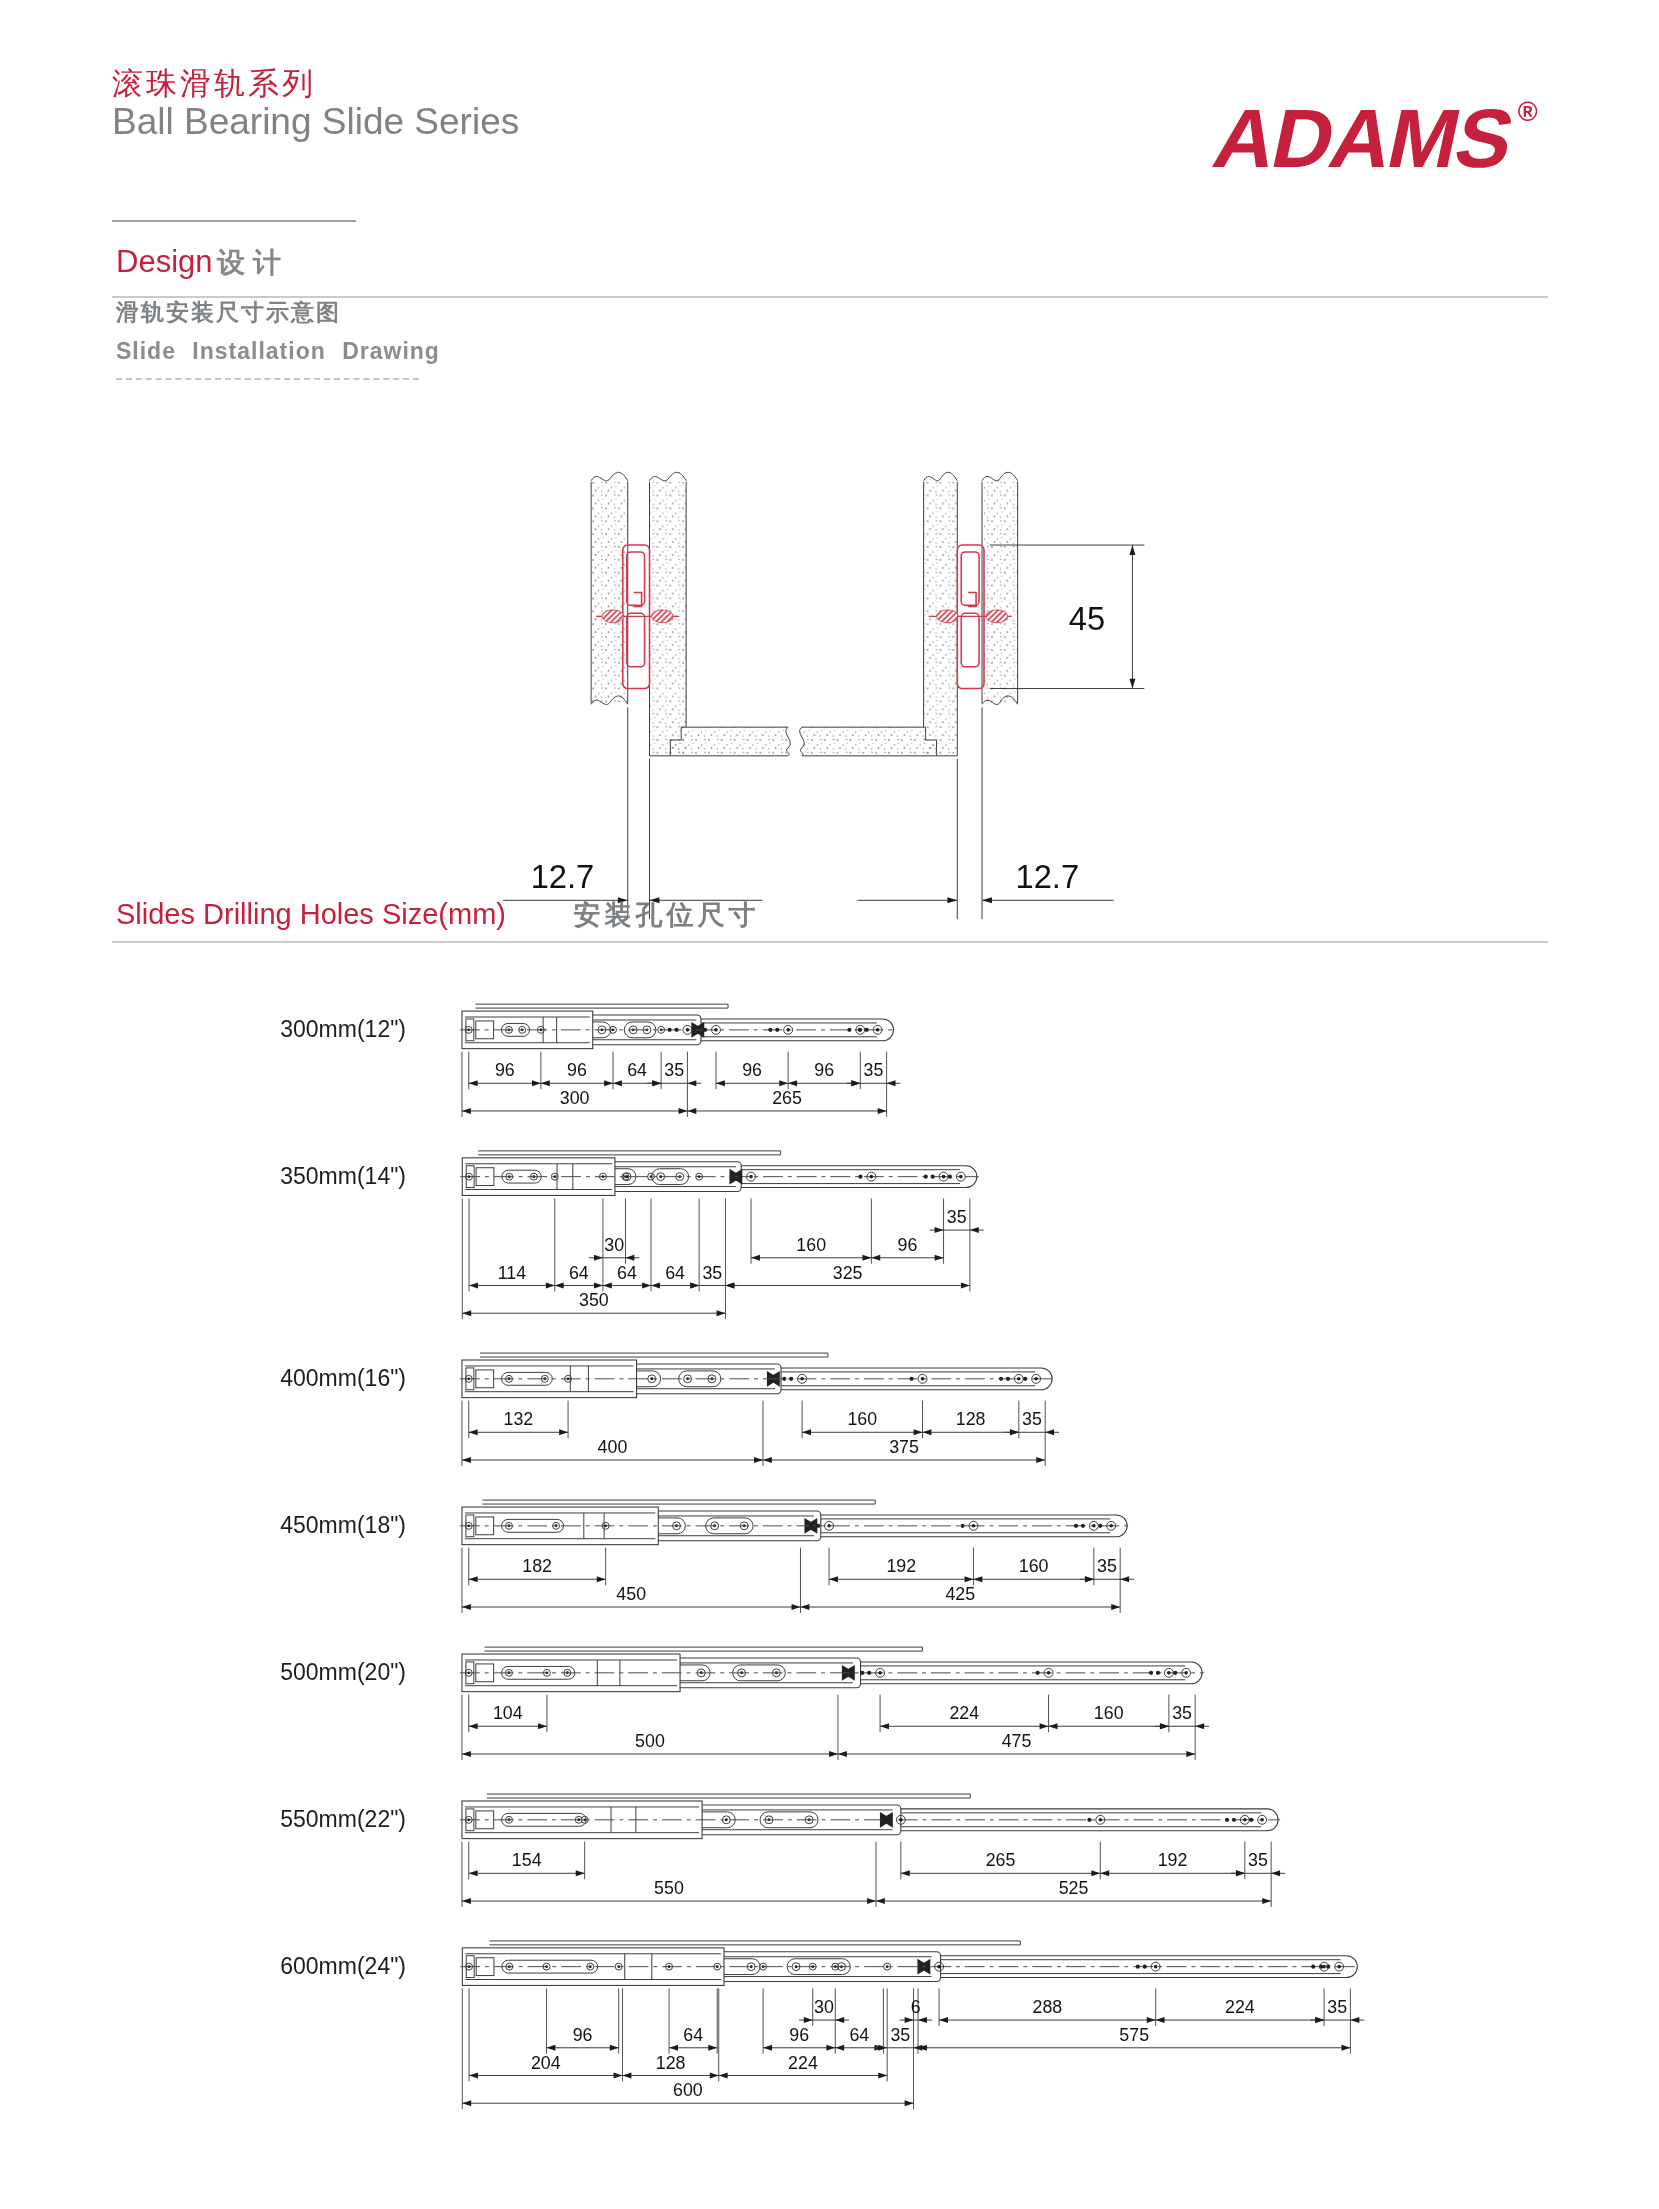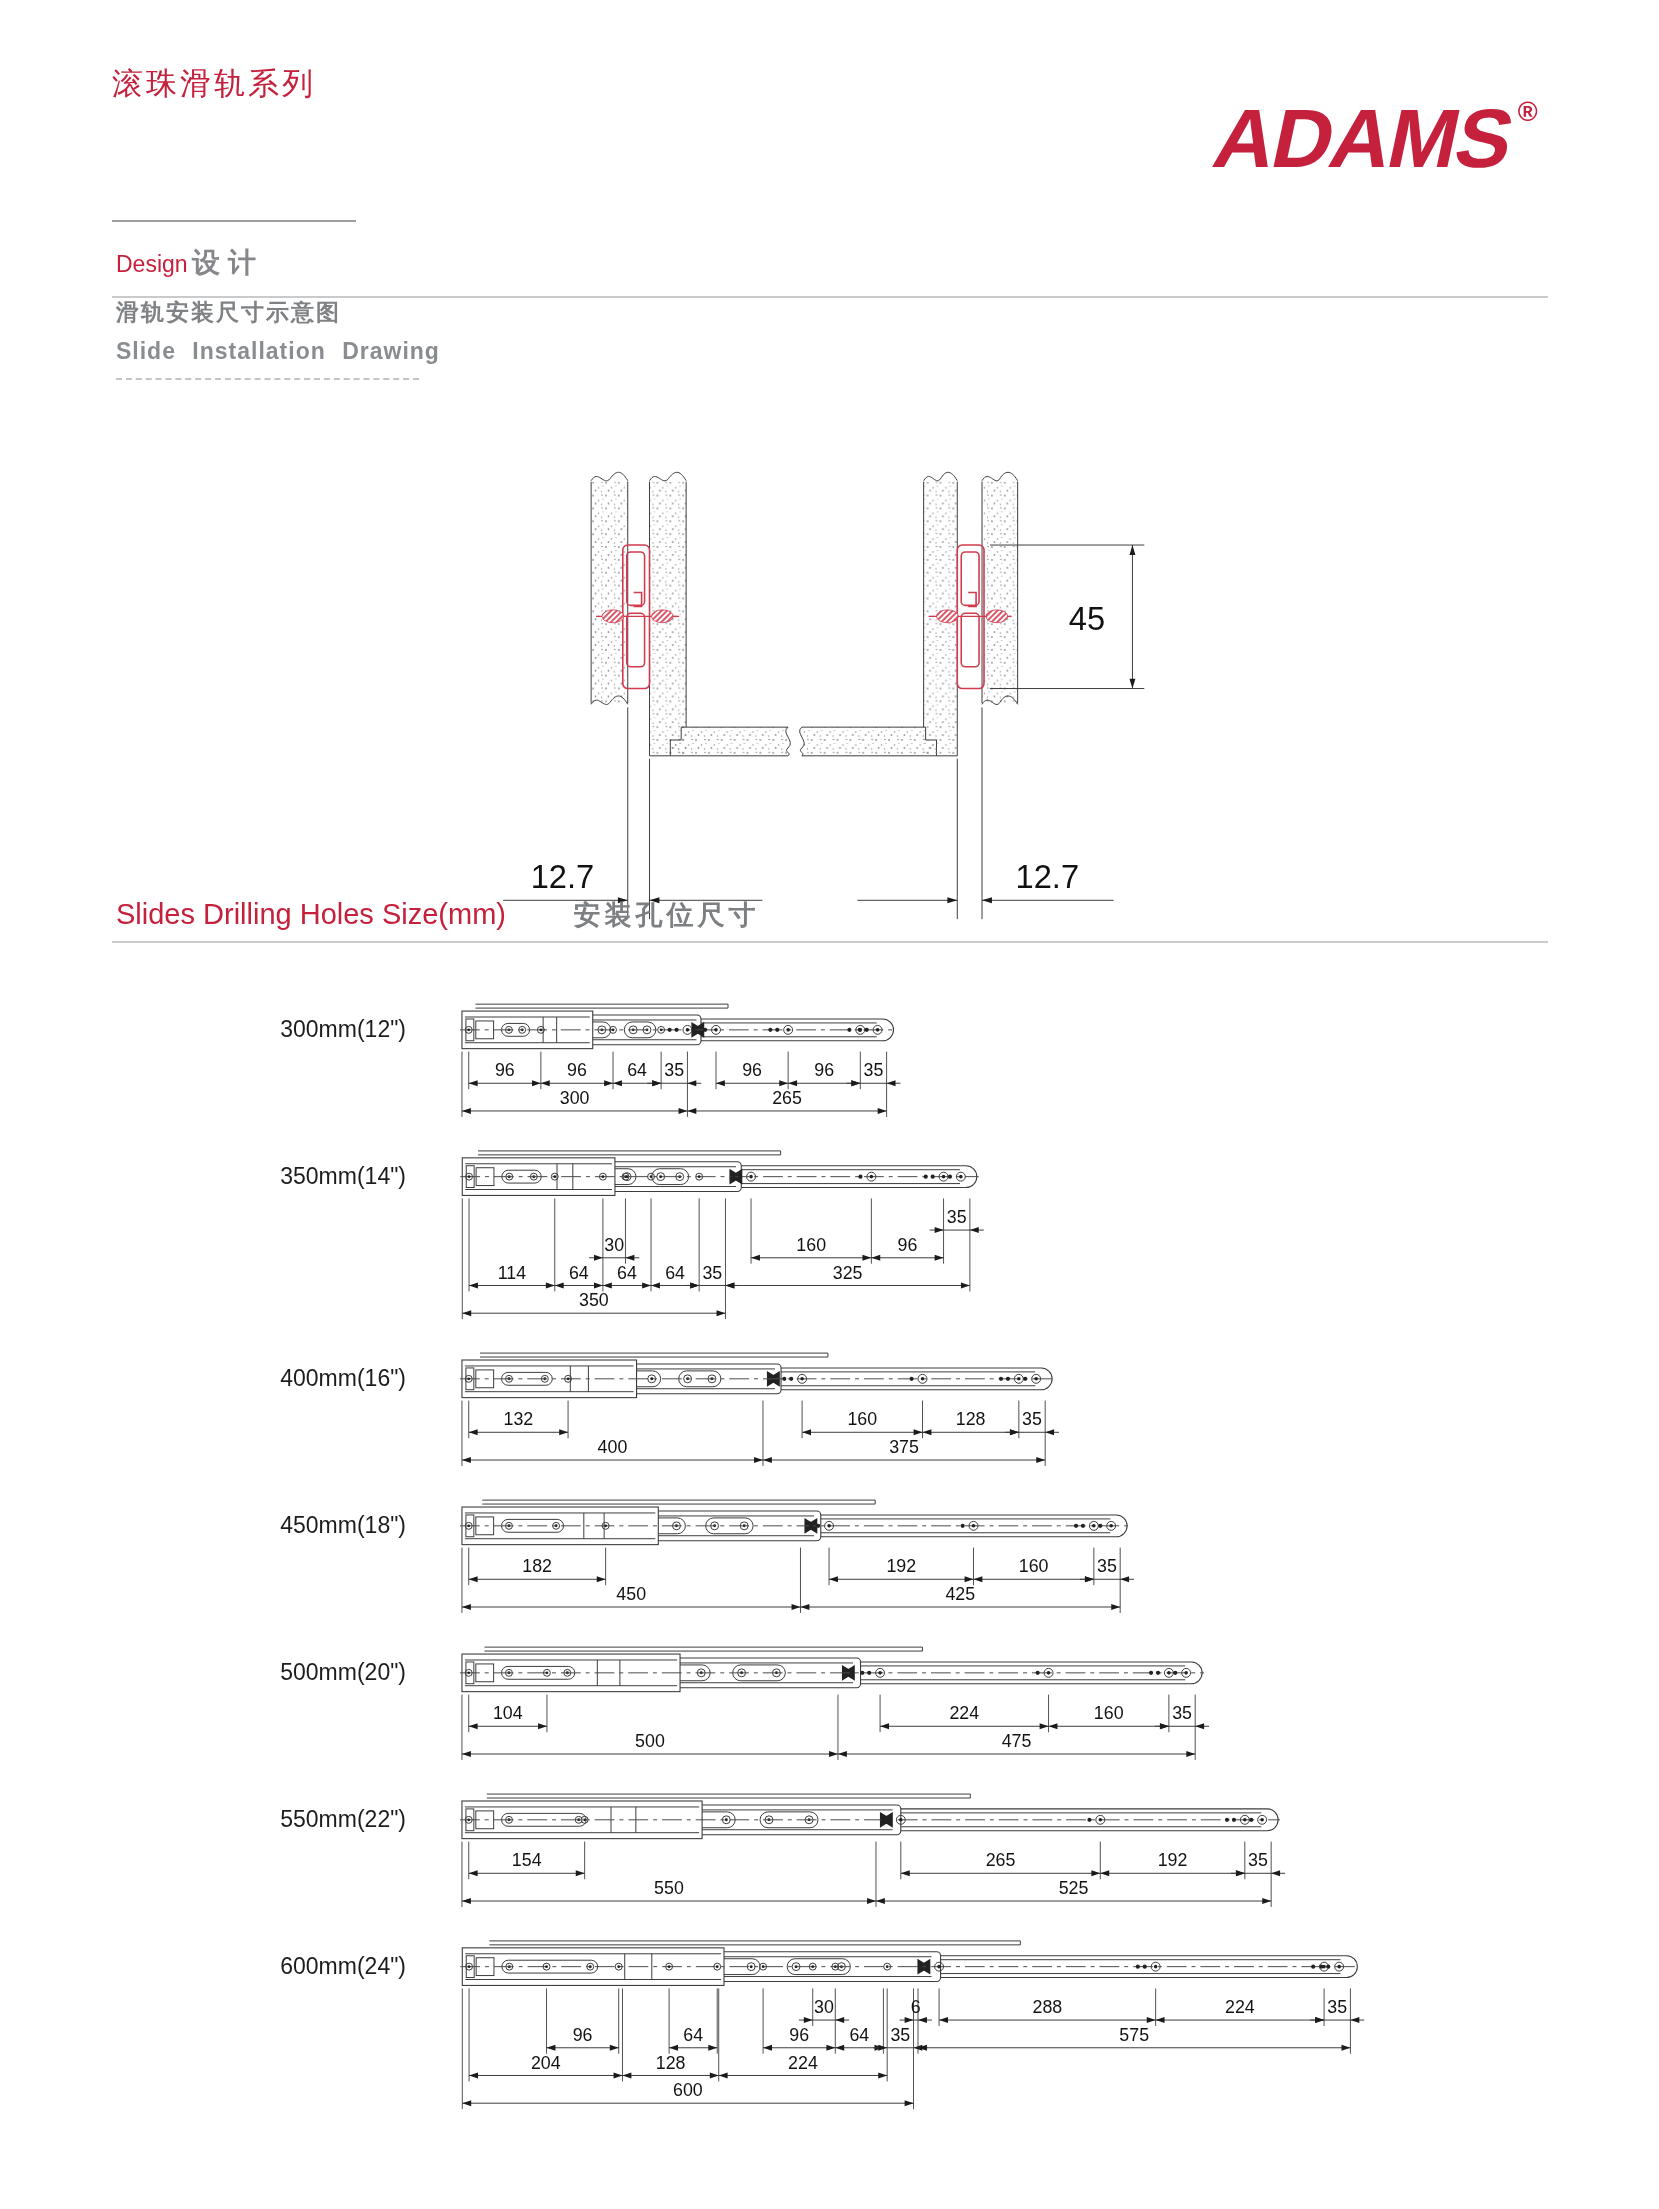--- a/index.html
+++ b/index.html
@@ -15,21 +15,21 @@
   .abs{position:absolute;}
   .cn-title{left:112px;top:63px;font-size:31px;font-weight:normal;color:var(--red);letter-spacing:3px;}
   .en-title{left:112px;top:101px;font-size:37px;color:#808285;}
   .title-rule{left:112px;top:220px;width:244px;height:2px;background:#9d9fa2;}
 
   .logo{left:1216px;top:91px;color:var(--red);font-size:83px;font-weight:900;
         transform:skewX(-12deg);letter-spacing:-2px;white-space:nowrap;}
   .logo .reg{display:inline-block;font-size:27px;font-weight:bold;vertical-align:46px;margin-left:2px;transform:skewX(12deg);}
 
   .design-row{left:116px;top:244px;}
-  .design-en{font-size:23px;color:var(--red);}
+  .design-en{font-size:31px;color:var(--red);}
   .design-cn{font-size:28px;font-weight:bold;color:var(--gray);letter-spacing:8px;}
   .hr1{left:112px;top:296px;width:1436px;height:2px;background:#c9cacb;}
   .sub-cn{left:116px;top:297px;font-size:23px;font-weight:bold;color:#7f8285;letter-spacing:2px;}
   .sub-en{left:116px;top:338px;font-size:23px;color:#8a8d90;letter-spacing:1px;word-spacing:9px;font-weight:bold;}
   .dash-rule{left:116px;top:378px;width:303px;border-top:2px dashed #c3c4c5;height:0;}
 
   .install-wrap{left:475px;top:454px;width:733px;height:475px;}
 
   .drill-row{left:116px;top:897px;white-space:nowrap;}
   .drill-en{font-size:29px;color:var(--red);}
@@ -49,20 +49,21 @@
   .ol{stroke:var(--line);stroke-width:1.1;fill:#fff;}
   .thin{stroke:var(--line);stroke-width:1;fill:none;}
   .idt{font-size:33px;fill:#111;}
 </style>
 </head>
 <body>
 
 <div id="page">
 
   <div class="abs cn-title">滚珠滑轨系列</div>
+  <div class="abs en-title">Ball Bearing Slide Series</div>
   <div class="abs title-rule"></div>
 
   <div class="abs logo"><span>ADAMS</span><span class="reg">®</span></div>
 
   <div class="abs design-row">
     <span class="design-en">Design</span>
     <span class="design-cn">设计</span>
   </div>
   <div class="abs hr1"></div>
 

